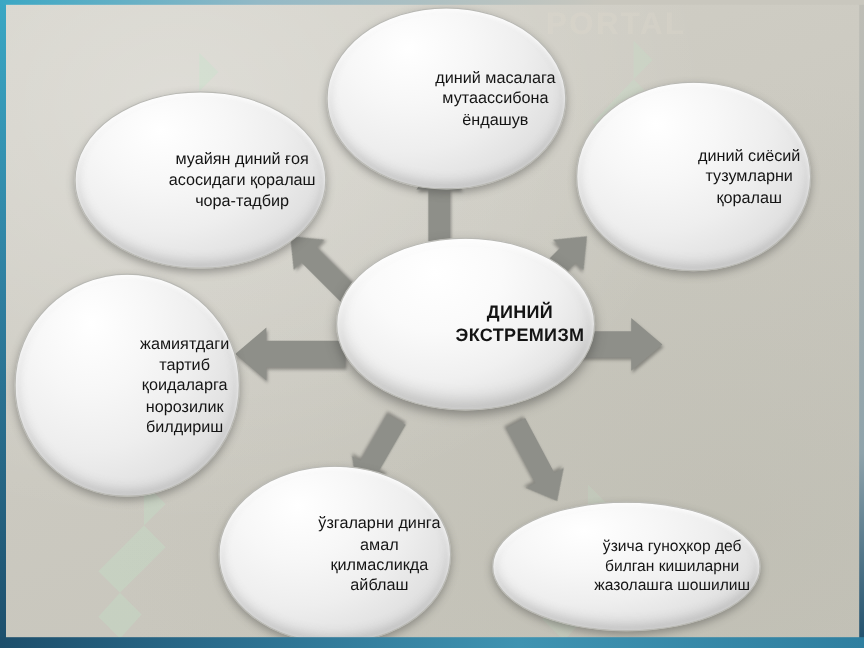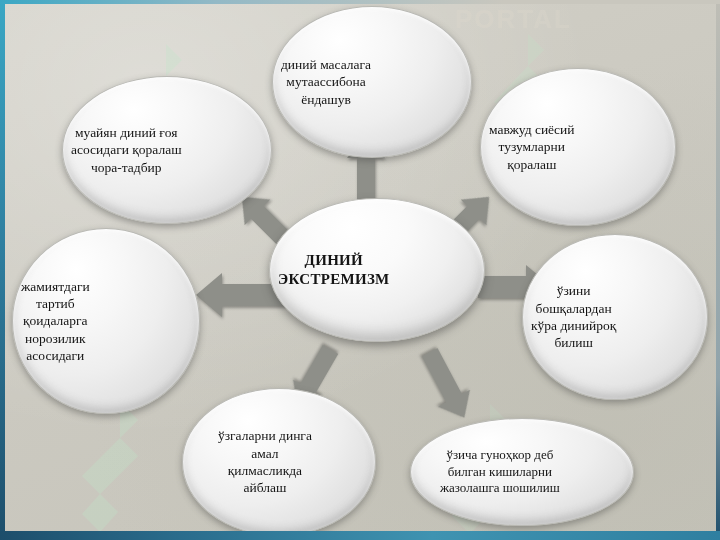--- a/index.html
+++ b/index.html
@@ -67,34 +67,33 @@
   }
   .arrow svg { display: block; }
   .arrow-fill { fill: #8e8f89; }
 
   
   .node {
     position: absolute;
     z-index: 5;
     display: flex;
     align-items: center;
-    justify-content: flex-start;
+    justify-content: flex-end;
     text-align: center;
     border-radius: 50%;
     color: #141414;
     background:
       radial-gradient(ellipse at 34% 22%, #ffffff 0%, #f7f7f7 28%, #eeeeee 52%, #dedede 78%, #c8c8c6 100%);
     box-shadow:
       inset 0 2px 4px rgba(255,255,255,0.95),
       inset 0 -5px 9px rgba(120,120,118,0.30),
       0 3px 7px rgba(70,70,68,0.45);
     border: 1px solid #b9b9b4;
     box-sizing: border-box;
     padding: 4px 8px;
-    font-family: Liberation Serif, serif;
   }
   .node .label {
     line-height: 1.28;
     font-weight: 400;
     white-space: pre-line;
   }
   .node.center {
     background:
       radial-gradient(ellipse at 38% 20%, #ffffff 0%, #fafafa 30%, #f0f0f0 55%, #dcdcdc 82%, #c4c4c2 100%);
     box-shadow:
@@ -184,54 +183,48 @@
 ёндашув</span>
   </div>
 
   <div class="node" style="left:62px; top:76px; width:210px; height:148px;">
     <span class="label" style="font-size:13.5px;">муайян диний ғоя
 асосидаги қоралаш
 чора-тадбир</span>
   </div>
 
   <div class="node" style="left:480px; top:68px; width:196px; height:158px;">
-    <span class="label" style="font-size:13.5px;">мавжуд сиёсий
+    <span class="label" style="font-size:13.5px;">диний сиёсий
 тузумларни
 қоралаш</span>
   </div>
 
   <div class="node" style="left:12px; top:228px; width:188px; height:186px;">
     <span class="label" style="font-size:13.5px;">жамиятдаги
 тартиб
 қоидаларга
 норозилик
-асосидаги</span>
-  </div>
-
-  <div class="node" style="left:522px; top:234px; width:186px; height:166px;">
-    <span class="label" style="font-size:13.5px;">ўзини
-бошқалардан
-кўра динийроқ
-билиш</span>
-  </div>
+билдириш</span>
+  </div>
+
 
   <div class="node" style="left:182px; top:388px; width:194px; height:148px;">
     <span class="label" style="font-size:13.5px;margin-left:27px;">ўзгаларни динга
 амал
 қилмасликда
 айблаш</span>
   </div>
 
   <div class="node" style="left:410px; top:418px; width:224px; height:108px;">
     <span class="label" style="font-size:13px;margin-left:21px;">ўзича гуноҳкор деб
 билган кишиларни
 жазолашга шошилиш</span>
   </div>
 
-  <div class="node center" style="left:269px; top:198px; width:216px; height:144px;">
+  <div class="node center" style="left:280px; top:198px; width:216px; height:144px;">
     <span class="label" style="font-size:15px;">ДИНИЙ
 ЭКСТРЕМИЗМ</span>
   </div>
 
   <div id="frame-left"></div>
   <div id="frame-right"></div>
   <div id="frame-top"></div>
   <div id="frame-bottom"></div>
 
 </div>

